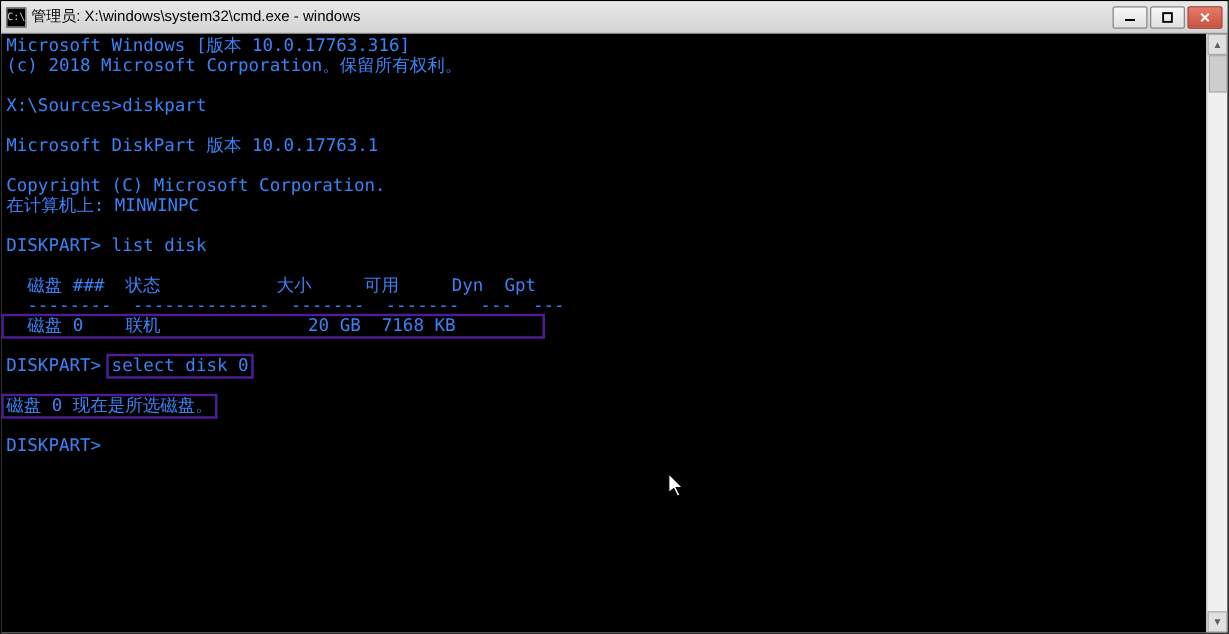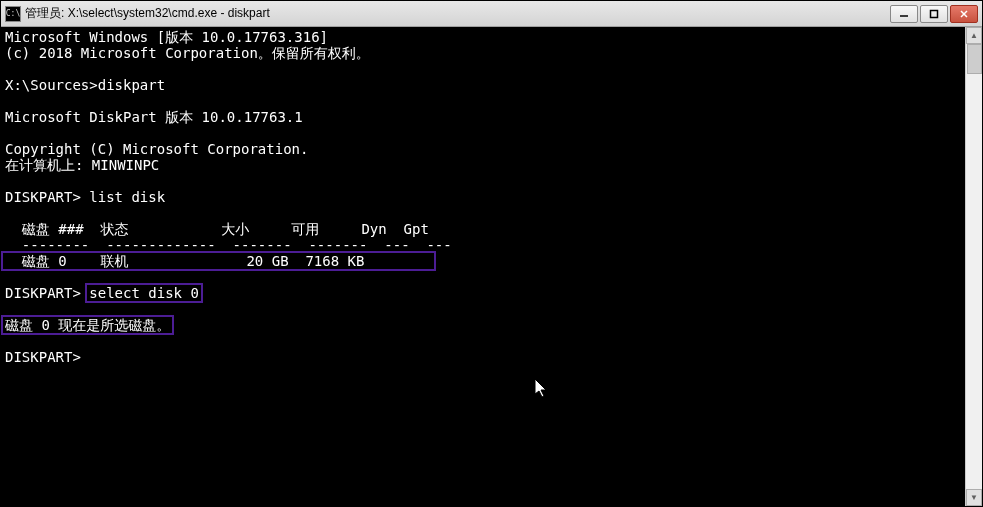--- a/index.html
+++ b/index.html
@@ -66,21 +66,21 @@
     .win-btn svg { width: 10px; height: 10px; }
     .console-area {
       flex: 1;
       background: #000;
       display: flex;
       overflow: hidden;
     }
     .console {
       flex: 1;
       background: #000;
-      color: #ffffff;
+      color: #3b82f6;
       font-family: "NSimSun", "SimSun", "Consolas", monospace;
       font-size: 14px;
       line-height: 16px;
       padding: 2px 0 0 4px;
       white-space: pre;
       overflow: hidden;
       position: relative;
     }
     .scrollbar {
       width: 17px;
@@ -126,21 +126,21 @@
       height: 20px;
       pointer-events: none;
     }
   </style>
 </head>
 <body>
 
 <div class="window">
   <div class="titlebar">
     <div class="titlebar-icon">C:\</div>
-    <div class="titlebar-text">管理员: X:\select\system32\cmd.exe - diskpart</div>
+    <div class="titlebar-text">管理员: X:\windows\system32\cmd.exe - windows</div>
     <div class="window-controls">
       <div class="win-btn">
         <svg viewBox="0 0 10 10">
             <line x1="1" y1="7" x2="9" y2="7" stroke="#000" stroke-width="1.5"></line>
           </svg>
       </div>
       <div class="win-btn">
         <svg viewBox="0 0 10 10">
             <rect x="1.5" y="1.5" width="7" height="7" fill="none" stroke="#000" stroke-width="1.5"></rect>
           </svg>

